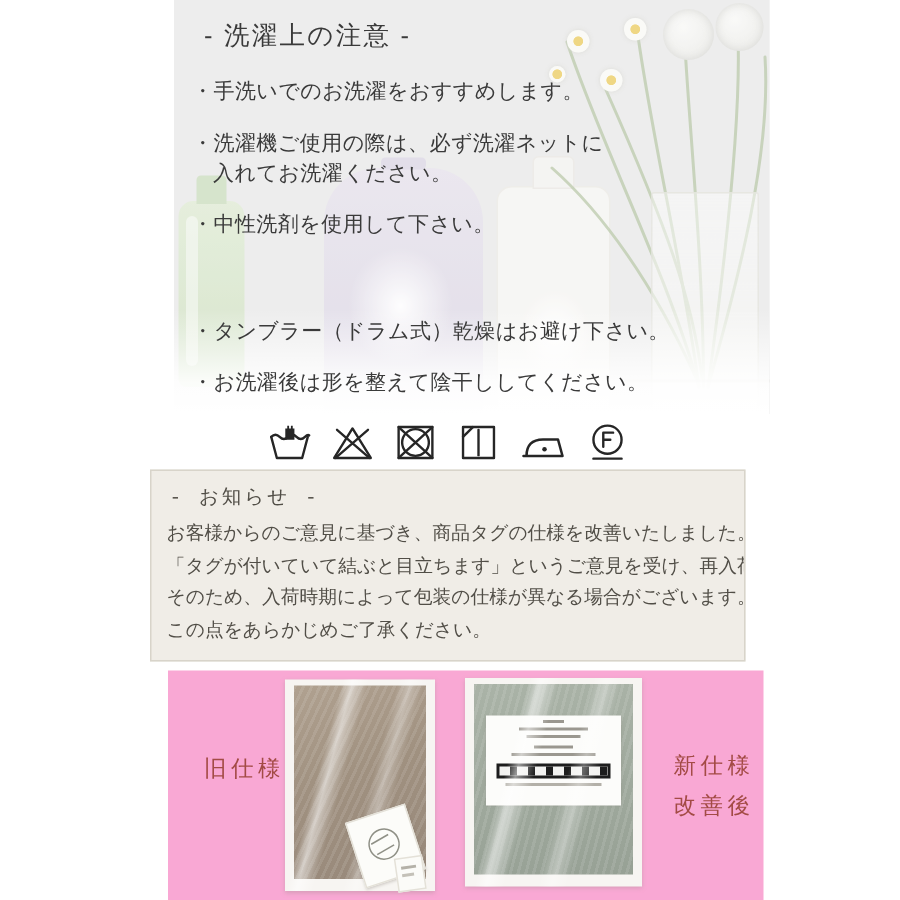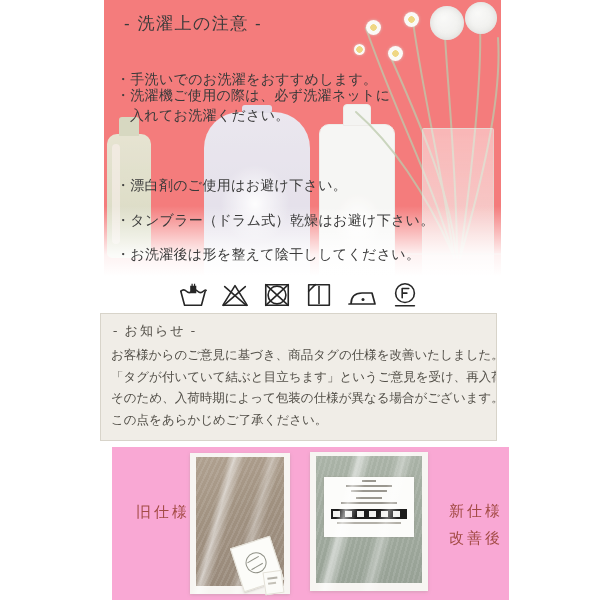--- a/index.html
+++ b/index.html
@@ -1,21 +1,21 @@
 <!DOCTYPE html>
 <html><head>
 <meta charset="utf-8">
 <style>
   html,body{margin:0;padding:0;background:#fff;}
   .page{position:relative;width:600px;height:600px;background:#fff;overflow:hidden;
         font-family:"Liberation Sans","DejaVu Sans",sans-serif;color:#3c3c3c;}
   .col{position:absolute;left:100px;top:0;width:397px;height:600px;}
 
   
-  .photo{position:absolute;left:4px;top:0;width:397px;height:276px;background:#ef4444;overflow:hidden;}
+  .photo{position:absolute;left:16px;top:0;width:397px;height:276px;background:#e5e5e5;overflow:hidden;}
   .bottle-green{position:absolute;left:3px;top:134px;width:44px;height:124px;
     background:linear-gradient(180deg,#dae8cc,#c3d9b2);border-radius:10px 10px 5px 5px;opacity:.9;}
   .bottle-green::before{content:"";position:absolute;left:12px;top:-17px;width:20px;height:19px;
     background:#c2d7b1;border-radius:3px 3px 0 0;}
   .bottle-green::after{content:"";position:absolute;left:5px;top:10px;width:8px;height:100px;
     background:rgba(255,255,255,.5);border-radius:6px;}
   .jug-lavender{position:absolute;left:100px;top:112px;width:106px;height:164px;
     background:linear-gradient(180deg,#e2dde8,#d4cede);border-radius:36px 36px 0 0;}
   .jug-lavender::before{content:"";position:absolute;left:38px;top:-7px;width:30px;height:8px;
     background:#d6d0e0;border-radius:3px;}
@@ -43,33 +43,33 @@
   .daisy.d3{left:284px;top:46px;}
   .daisy.d4{left:250px;top:44px;width:11px;height:11px;}
   .photo-wash{position:absolute;inset:0;background:rgba(255,255,255,.30);}
   .photo-fade{position:absolute;left:0;right:0;top:206px;height:70px;
     background:linear-gradient(rgba(255,255,255,0),rgba(255,255,255,.9) 70%,#fff);}
 
   .care-title{position:absolute;left:20px;top:12px;font-size:17px;letter-spacing:1.5px;color:#3a3a3a;z-index:5;}
   .bullets{position:absolute;inset:0;z-index:5;margin:0;padding:0;list-style:none;}
   .bullets li{position:absolute;left:12px;font-size:14px;line-height:20px;color:#3a3a3a;
     white-space:pre-line;padding-left:1em;text-indent:-1em;letter-spacing:.3px;}
-  .b1{top:50px;margin-top:19px;} .b2{top:85px;} .b3{top:139px;} .b4{top:175px;} .b5{top:210px;} .b6{top:244px;}
+  .b1{top:50px;} .b2{top:85px;} .b3{top:139px;} .b4{top:175px;} .b5{top:210px;} .b6{top:244px;}
 
   
   .symbols{position:absolute;left:0;top:278px;width:397px;height:34px;
     display:flex;justify-content:center;align-items:center;gap:12px;background:#fff;}
   .symbols svg{display:block;}
   .sym{stroke:#262626;stroke-width:1.7;fill:none;stroke-linecap:round;stroke-linejoin:round;}
 
   
   .notice{position:absolute;left:0;top:313px;width:397px;height:128px;box-sizing:border-box;
     background:#f0ede7;border:1px solid #d8d4ca;overflow:hidden;
     font-family:"Liberation Serif","DejaVu Serif",serif;color:#514e47;}
-  .notice-title{margin:8px 0 5px 12px;font-size:13px;letter-spacing:2px;}
+  .notice-title{margin:8px 0 5px 12px;font-size:13px;letter-spacing:2px;font-family:Liberation Mono, monospace;}
   .notice-line{margin:0 0 0 10px;font-size:12.5px;line-height:21.5px;white-space:nowrap;letter-spacing:0;}
 
   
   .products{position:absolute;left:12px;top:447px;width:397px;height:196px;background:#f9a8d4;}
   .red-label{position:absolute;font-family:"Liberation Serif","DejaVu Serif",serif;
     color:#a34b45;font-size:15px;letter-spacing:3px;}
   .old-label{left:24px;top:56px;}
   .new-label{left:337px;top:51px;line-height:27px;}
   .pkg{position:absolute;background:#f7f5f2;box-shadow:0 1px 3px rgba(150,140,135,.35);}
   .pkg-old{left:78px;top:6px;width:100px;height:141px;}
@@ -132,21 +132,21 @@
       <div class="daisy d3"></div>
       <div class="daisy d4"></div>
       <div class="photo-wash"></div>
       <div class="photo-fade"></div>
 
       <div class="care-title">- 洗濯上の注意 -</div>
       <ul class="bullets">
         <li class="b1">・手洗いでのお洗濯をおすすめします。</li>
         <li class="b2">・洗濯機ご使用の際は、必ず洗濯ネットに
 入れてお洗濯ください。</li>
-        <li class="b4">・漂白剤のご使用はお避け下さい。</li>
+        <li class="b3">・中性洗剤を使用して下さい。</li>
         <li class="b5">・タンブラー（ドラム式）乾燥はお避け下さい。</li>
         <li class="b6">・お洗濯後は形を整えて陰干ししてください。</li>
       </ul>
     </div>
 
     <div class="symbols">
       <svg width="30" height="28" viewBox="0 0 32 28">
         <path class="sym" d="M3 10 L7 25 L25 25 L29 10"></path>
         <path class="sym" d="M3 10 q3 -3 6 0 q3 3 6 0 q3 -3 6 0 q3 3 6 0 q2 -2 3 -1"></path>
         <path d="M13 12 V4 h1.4 v-2 h1.3 v2 h1.3 v-2 h1.3 v2 h1.2 v8 z" fill="#262626" stroke="none"></path>

